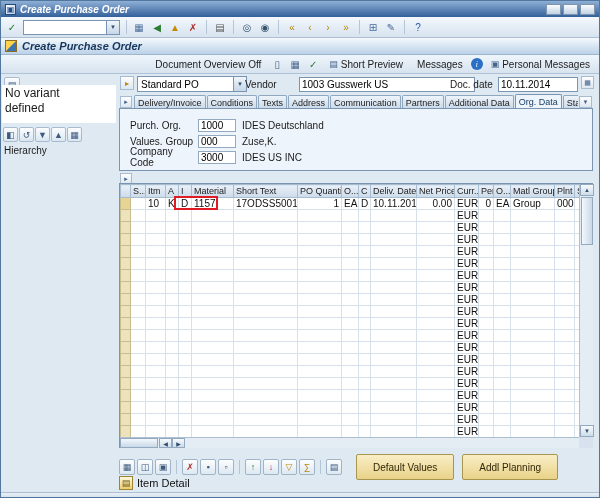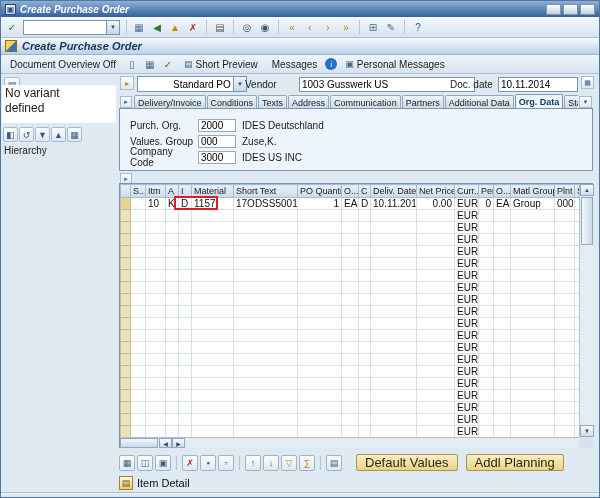--- a/index.html
+++ b/index.html
@@ -11,45 +11,45 @@
 .winbtn{width:15px;height:11px;border:1px solid #7e95ad;background:linear-gradient(#fbfdff,#c2d2e2);}
 .systb{position:absolute;left:0;top:16px;width:100%;height:21px;background:linear-gradient(#f3f8fc,#d7e3ef);border-bottom:1px solid #aebfd2;display:flex;align-items:center;padding:0 3px;gap:1px;}
 .tbico{min-width:16px;height:16px;display:inline-flex;align-items:center;justify-content:center;font-size:10px;color:#3c5a7d;border:1px solid transparent;border-radius:2px;cursor:default;white-space:nowrap;}
 .green{color:#1d7a1d !important;font-weight:bold;}
 .tbsep{width:0;height:14px;border-left:1px solid #b4c5d7;margin:0 3px;display:inline-block;}
 .cmd{display:flex;align-items:center;margin:0 2px;}
 .cmdinput{width:84px;height:15px;border:1px solid #7a95b1;background:#fff;font-size:10px;padding:0 2px;font-family:inherit;}
 .cmddrop{width:13px;height:15px;border:1px solid #7a95b1;border-left:0;background:linear-gradient(#f0f5fa,#c7d7e7);font-size:6px;display:flex;align-items:center;justify-content:center;color:#2f4f72;}
 .screentitle{position:absolute;left:0;top:37px;width:100%;height:17px;background:linear-gradient(#f4f9fd,#bcd2e8);border-bottom:1px solid #9fb6cc;display:flex;align-items:center;gap:5px;padding:0 4px;font-size:11px;font-weight:bold;font-style:italic;color:#17365c;}
 .scricon{width:12px;height:12px;background:linear-gradient(135deg,#ffd34d 49%,#3f74b3 51%);border:1px solid #8a6d1f;}
-.apptb{position:absolute;left:0;top:54px;width:100%;height:19px;background:linear-gradient(#eff5fb,#d7e3ef);border-bottom:1px solid #b0c2d5;display:flex;align-items:center;gap:2px;padding:0 3px;font-size:10px;color:#1c1c1c;}
+.apptb{position:absolute;left:0;top:54px;width:100%;height:19px;background:linear-gradient(#eff5fb,#d7e3ef);border-bottom:1px solid #b0c2d5;display:flex;align-items:center;gap:2px;padding:0 3px;font-size:10px;color:#1c1c1c;justify-content:flex-end;}
 .appbtn{display:inline-flex;align-items:center;gap:3px;height:16px;padding:0 5px;border:1px solid transparent;border-radius:2px;}
 .btnico{font-size:9px;color:#46658c;}
 .info{background:#2a6fc4;color:#eaf2fb !important;border-radius:50%;min-width:12px;height:12px;font-size:9px;font-style:italic;font-family:"Liberation Serif",serif;}
 .lp-top{position:absolute;left:3px;top:76px;width:15px;height:15px;background:linear-gradient(#fcfdfe,#dbe6f1);border:1px solid #a9bccf;font-size:9px;}
 .variantbox{position:absolute;left:1px;top:84px;width:114px;height:38px;background:#fff;font-size:12px;color:#1a1a1a;padding:1px 3px;line-height:15px;}
 .variantbox span{display:inline-block;width:80px;}
 .lpicons{position:absolute;left:2px;top:126px;display:flex;gap:1px;align-items:center;}
 .lpicons .tbico{background:linear-gradient(#fcfdfe,#dbe6f1);border:1px solid #a9bccf;min-width:15px;width:15px;height:15px;font-size:9px;}
 .hier{position:absolute;left:3px;top:144px;font-size:10px;color:#1a1a1a;}
 .hdricon{position:absolute;left:119px;top:75px;width:14px;height:14px;background:linear-gradient(#fefefe,#dce7f2);border:1px solid #a9bccf;font-size:8px;color:#b8860b;display:flex;align-items:center;justify-content:center;}
 .combo{position:absolute;left:136px;top:75px;width:110px;height:16px;border:1px solid #7a95b1;background:#fff;display:flex;align-items:center;font-size:10px;}
-.combo .val{flex:1;padding:0 3px;overflow:hidden;white-space:nowrap;margin-left:32px;}
+.combo .val{flex:1;padding:0 3px;overflow:hidden;white-space:nowrap;}
 .combo .arrow{width:13px;height:100%;background:linear-gradient(#f0f5fa,#c7d7e7);border-left:1px solid #7a95b1;font-size:6px;display:flex;align-items:center;justify-content:center;color:#2f4f72;}
 .flbl{position:absolute;font-size:10px;color:#1a1a1a;}
 .lbl-vendor{left:244px;top:78px;}
 .lbl-docdate{left:449px;top:78px;}
 .finput{position:absolute;height:15px;border:1px solid #7a95b1;background:#fff;font-size:10px;padding:0 2px;font-family:inherit;}
 .vin{left:298px;top:76px;width:176px;}
 .din{left:497px;top:76px;width:80px;}
 .hdrcfg{position:absolute;left:580px;top:75px;width:13px;height:13px;background:linear-gradient(#fefefe,#dce7f2);border:1px solid #a9bccf;font-size:7px;display:flex;align-items:center;justify-content:center;color:#46658c;}
 .tabcollapse{position:absolute;left:119px;top:95px;width:12px;height:12px;background:linear-gradient(#fefefe,#dce7f2);border:1px solid #a9bccf;font-size:7px;display:flex;align-items:center;justify-content:center;color:#46658c;}
 .tabstrip{position:absolute;left:133px;top:93px;width:444px;height:15px;display:flex;align-items:flex-end;overflow:hidden;}
 .tab{height:14px;padding:0 3px;font-size:9px;color:#222;background:linear-gradient(#eef4fa,#c9d9e9);border:1px solid #8fa8c0;border-bottom:none;border-radius:2px 2px 0 0;display:flex;align-items:center;margin-right:1px;white-space:nowrap;}
-.tab.active{background:#eef4fb;font-weight:bold;color:#13395f;height:15px;border-color:#7a95b1;}
+.tab.active{background:#eef4fb;font-weight:normal;color:#13395f;height:15px;border-color:#7a95b1;}
 .tablist{position:absolute;left:578px;top:95px;width:13px;height:12px;background:linear-gradient(#fefefe,#dce7f2);border:1px solid #a9bccf;font-size:6px;display:flex;align-items:center;justify-content:center;color:#46658c;}
 .tabpanel{position:absolute;left:118px;top:107px;width:474px;height:63px;background:#eef4fb;border:1px solid #7a95b1;}
 .fieldrow{display:flex;align-items:center;height:14px;margin:2px 0 0 10px;font-size:10px;}
 .fieldrow:first-child{margin-top:9px;}
 .flabel{width:68px;color:#1a1a1a;}
 .fvalue{width:38px;height:13px;border:1px solid #93a9c0;background:#fff;padding:0 2px;margin-right:6px;overflow:hidden;}
 .ftext{color:#1a1a1a;}
 .itemsicon{position:absolute;left:119px;top:172px;width:12px;height:12px;background:linear-gradient(#fefefe,#dce7f2);border:1px solid #a9bccf;font-size:7px;display:flex;align-items:center;justify-content:center;color:#46658c;}
 .grid{position:absolute;left:118px;top:182px;width:474px;height:265px;background:#fff;border:1px solid #7a95b1;}
 .gridtbl-wrap{position:absolute;left:0;top:0;width:459px;height:253px;overflow:hidden;}
@@ -63,21 +63,21 @@
 .varrow{position:absolute;left:0;width:14px;height:12px;background:linear-gradient(#f6fafd,#cfdcea);border:1px solid #93a9c0;font-size:6px;display:flex;align-items:center;justify-content:center;color:#2f4f72;}
 .vthumb{position:absolute;left:1px;top:13px;width:12px;height:48px;background:linear-gradient(90deg,#f3f8fc,#c9d8e8);border:1px solid #93a9c0;}
 .hscroll{position:absolute;left:0;top:253px;width:459px;height:11px;background:#e4ecf4;border-top:1px solid #aebfd2;}
 .hthumb{position:absolute;left:0;top:0;width:38px;height:10px;background:linear-gradient(#f3f8fc,#c9d8e8);border:1px solid #93a9c0;}
 .harrow{position:absolute;top:0;width:13px;height:10px;background:linear-gradient(#f6fafd,#cfdcea);border:1px solid #93a9c0;font-size:6px;display:flex;align-items:center;justify-content:center;color:#2f4f72;}
 .corner{position:absolute;left:459px;top:253px;width:14px;height:11px;background:#d7e2ee;}
 .hlbox{position:absolute;left:173px;top:195px;width:44px;height:14px;border:2px solid #e01b24;pointer-events:none;}
 .gridtb{position:absolute;left:118px;top:453px;display:flex;align-items:center;}
 .gridtb .tbico{width:16px;height:16px;min-width:16px;background:linear-gradient(#fdfefe,#dde8f2);border:1px solid #9fb4c9;font-size:9px;}
 .iconrow{display:flex;gap:2px;align-items:center;}
-.actbtn{height:17px;padding:0 8px;background:linear-gradient(#f9eec6,#e9d288);border:1px solid #a8954e;border-radius:2px;font-size:13px;color:#32280a;display:inline-flex;align-items:center;white-space:nowrap;}
+.actbtn{height:26px;padding:0 16px;background:linear-gradient(#f9eec6,#e9d288);border:1px solid #a8954e;border-radius:2px;font-size:10px;color:#32280a;display:inline-flex;align-items:center;white-space:nowrap;}
 .dv{margin-left:14px;}
 .ap{margin-left:8px;}
 .itemdetail{position:absolute;left:118px;top:475px;display:flex;align-items:center;gap:4px;font-size:11px;color:#111;}
 .noteico{width:14px;height:14px;background:linear-gradient(#fff8dd,#eccf6e);border:1px solid #9c8336;font-size:9px;display:flex;align-items:center;justify-content:center;color:#6b5616;}
 .statusbar{position:absolute;left:0;top:491px;width:100%;height:7px;background:linear-gradient(#e9f0f7,#cfdcea);border-top:1px solid #aebfd2;}
 </style>
 </head>
 <body>
 
 <div class="screen">
@@ -181,21 +181,21 @@
       <div class="tab">Additional Data</div>
       <div class="tab active">Org. Data</div>
       <div class="tab">Status</div>
     </div>
   <span class="tablist">▼</span>
 
   <div class="tabpanel">
     <div>
         <div class="fieldrow">
           <span class="flabel">Purch. Org.</span>
-          <span class="fvalue">2000</span>
+          <span class="fvalue">1000</span>
           <span class="ftext">IDES Deutschland</span>
         </div>
         <div class="fieldrow">
           <span class="flabel">Values. Group</span>
           <span class="fvalue">000</span>
           <span class="ftext">Zuse,K.</span>
         </div>
         <div class="fieldrow">
           <span class="flabel">Company Code</span>
           <span class="fvalue">3000</span>

